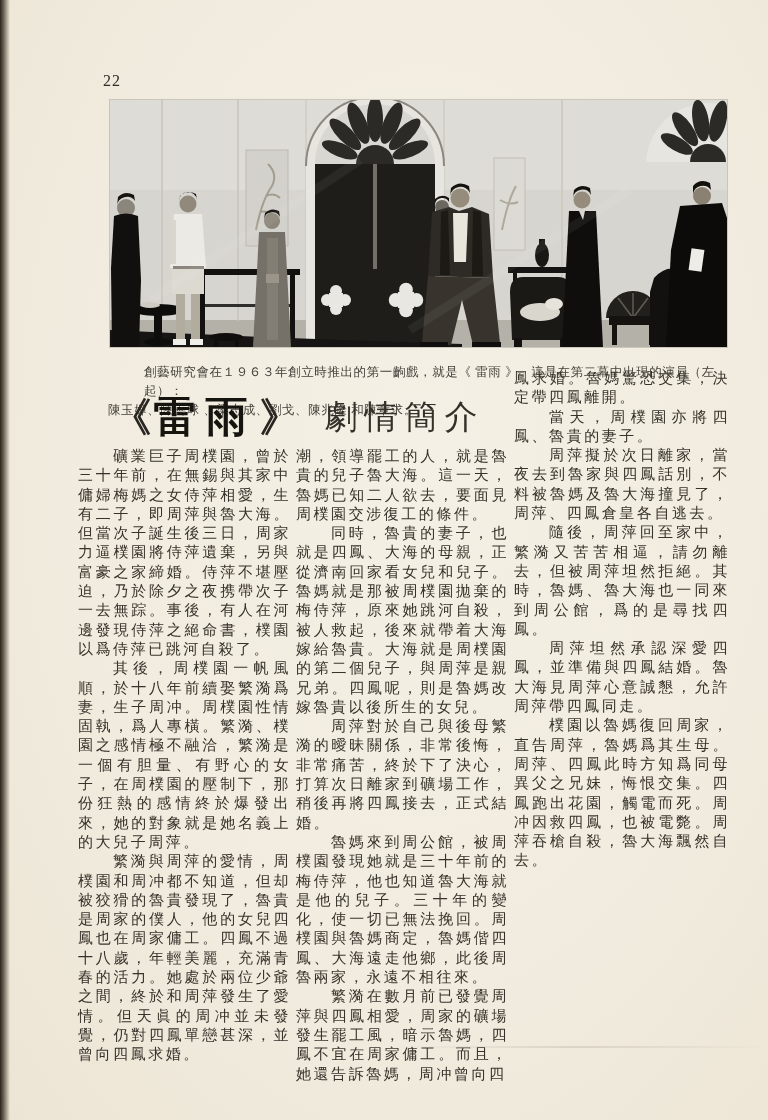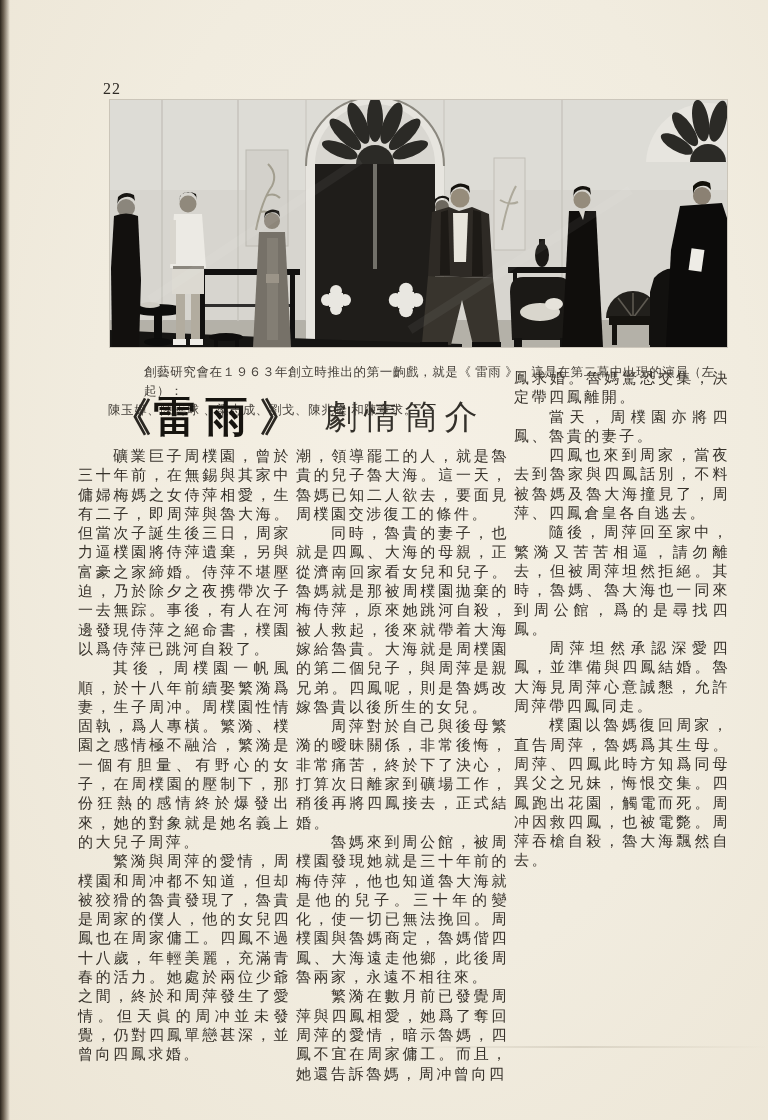--- a/index.html
+++ b/index.html
@@ -17,21 +17,21 @@
   }
   .scan-edge-left{
     position:absolute;left:0;top:0;width:10px;height:1120px;
     background:linear-gradient(to right,#2a241c 0%,#6b6153 35%,rgba(235,228,214,0) 100%);
   }
   .crease{
     position:absolute;left:390px;top:1046px;width:378px;height:2px;
     background:linear-gradient(to right,rgba(0,0,0,0),rgba(120,110,90,.18),rgba(0,0,0,0));
   }
   .page-number{
-    position:absolute;left:103px;top:80px;
+    position:absolute;left:103px;top:72px;
     font-size:16px;color:#2f2b26;letter-spacing:1px;
   }
   .photo{
     position:absolute;left:110px;top:100px;width:617px;height:247px;
     background:#d7d5cf;box-shadow:0 0 0 1px rgba(90,85,75,.25);
   }
   .photo svg{display:block;}
   .caption{
     position:absolute;left:108px;top:363px;width:624px;
     font-size:12.5px;line-height:19px;color:#45403a;letter-spacing:.6px;
@@ -285,23 +285,23 @@
   <div class="col col-left">
       <p class="para indent">礦業巨子周樸園，曾於三十年前，在無錫與其家中傭婦梅媽之女侍萍相愛，生有二子，即周萍與魯大海。但當次子誕生後三日，周家力逼樸園將侍萍遺棄，另與富豪之家締婚。侍萍不堪壓迫，乃於除夕之夜携帶次子一去無踪。事後，有人在河邊發現侍萍之絕命書，樸園以爲侍萍已跳河自殺了。</p>
       <p class="para indent">其後，周樸園一帆風順，於十八年前續娶繁漪爲妻，生子周冲。周樸園性情固執，爲人專橫。繁漪、樸園之感情極不融洽，繁漪是一個有胆量、有野心的女子，在周樸園的壓制下，那份狂熱的感情終於爆發出來，她的對象就是她名義上的大兒子周萍。</p>
       <p class="para indent">繁漪與周萍的愛情，周樸園和周冲都不知道，但却被狡猾的魯貴發現了，魯貴是周家的僕人，他的女兒四鳳也在周家傭工。四鳳不過十八歲，年輕美麗，充滿青春的活力。她處於兩位少爺之間，終於和周萍發生了愛情。但天眞的周冲並未發覺，仍對四鳳單戀甚深，並曾向四鳳求婚。</p>
     </div>
   <div class="col col-mid">
       <p class="para">潮，領導罷工的人，就是魯貴的兒子魯大海。這一天，魯媽已知二人欲去，要面見周樸園交涉復工的條件。</p>
       <p class="para indent">同時，魯貴的妻子，也就是四鳳、大海的母親，正從濟南回家看女兒和兒子。魯媽就是那被周樸園拋棄的梅侍萍，原來她跳河自殺，被人救起，後來就帶着大海嫁給魯貴。大海就是周樸園的第二個兒子，與周萍是親兄弟。四鳳呢，則是魯媽改嫁魯貴以後所生的女兒。</p>
       <p class="para indent">周萍對於自己與後母繁漪的曖昧關係，非常後悔，非常痛苦，終於下了決心，打算次日離家到礦場工作，稍後再將四鳳接去，正式結婚。</p>
       <p class="para indent">魯媽來到周公館，被周樸園發現她就是三十年前的梅侍萍，他也知道魯大海就是他的兒子。三十年的變化，使一切已無法挽回。周樸園與魯媽商定，魯媽偕四鳳、大海遠走他鄉，此後周魯兩家，永遠不相往來。</p>
-      <p class="para indent">繁漪在數月前已發覺周萍與四鳳相愛，她爲了奪回周萍的愛情，暗示魯媽，四鳳不宜在周家傭工。而且，她還告訴魯媽，周冲曾向四</p>
+      <p class="para indent">繁漪在數月前已發覺周萍與四鳳相愛，周家的礦場發生罷工風，暗示魯媽，四鳳不宜在周家傭工。而且，她還告訴魯媽，周冲曾向四</p>
     </div>
   <div class="col col-right">
       <p class="para">鳳求婚。魯媽驚恐交集，決定帶四鳳離開。</p>
       <p class="para indent">當天，周樸園亦將四鳳、魯貴的妻子。</p>
-      <p class="para indent">四鳳也來到周家，當夜去到魯家與四鳳話別，不料被魯媽及魯大海撞見了，周萍、四鳳倉皇各自逃去。</p>
+      <p class="para indent">周萍擬於次日離家，當夜去到魯家與四鳳話別，不料被魯媽及魯大海撞見了，周萍、四鳳倉皇各自逃去。</p>
       <p class="para indent">隨後，周萍回至家中，繁漪又苦苦相逼，請勿離去，但被周萍坦然拒絕。其時，魯媽、魯大海也一同來到周公館，爲的是尋找四鳳。</p>
       <p class="para indent">周萍坦然承認深愛四鳳，並準備與四鳳結婚。魯大海見周萍心意誠懇，允許周萍帶四鳳同走。</p>
       <p class="para indent">樸園以魯媽復回周家，直告周萍，魯媽爲其生母。周萍、四鳳此時方知爲同母異父之兄妹，悔恨交集。四鳳跑出花園，觸電而死。周冲因救四鳳，也被電斃。周萍吞槍自殺，魯大海飄然自去。</p>
     </div>
 </div>
 
 </body></html>

